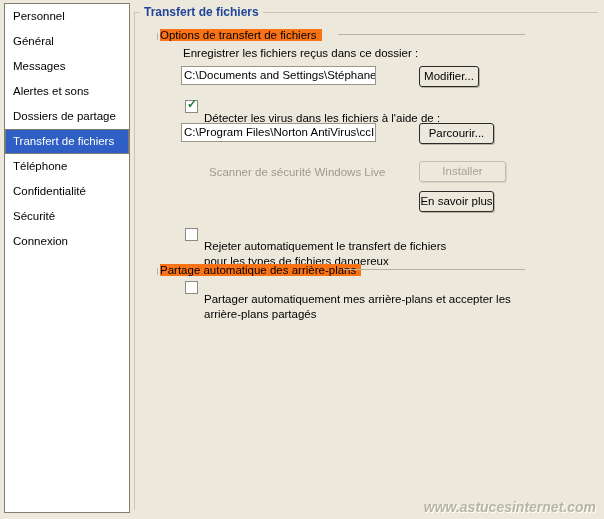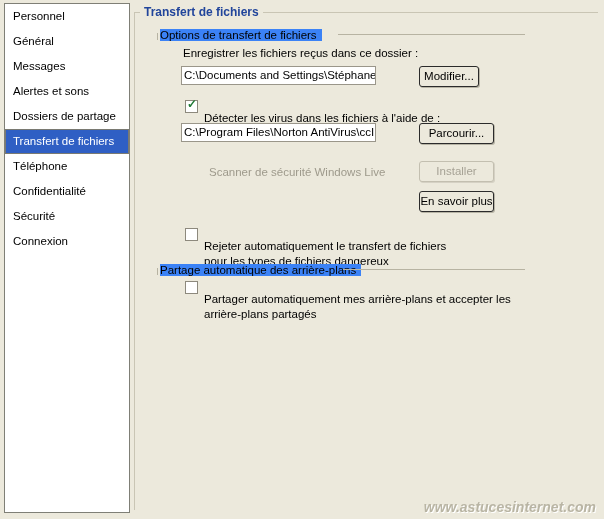--- a/index.html
+++ b/index.html
@@ -94,21 +94,21 @@
   .group-line {
     position: absolute;
     height: 1px;
     background: #b7b3a2;
   }
   .group-legend {
     position: absolute;
     font-size: 11.5px;
     color: #000000;
     white-space: nowrap;
-    background: #3b82f6;
+    background: #f97316;
     padding-right: 5px;
   }
   .group-corner {
     position: absolute;
     width: 1px;
     background: #b7b3a2;
   }
 
   .static-label {
     position: absolute;
@@ -267,21 +267,21 @@
         </span>
         <span class="cb-text">Détecter les virus dans les fichiers à l'aide de :</span>
       </div>
 
       <div class="textbox" style="left:47px; top:120px; width:195px;">C:\Program Files\Norton AntiVirus\ccIMScan.e</div>
 
       <div class="btn" style="left:285px; top:120px; width:75px;">Parcourir...</div>
 
       <div class="static-label disabled" style="left:75px; top:163px;">Scanner de sécurité Windows Live</div>
 
-      <div class="btn disabled" style="left:285px; top:158px; width:75px;">Installer</div>
+      <div class="btn disabled" style="left:285px; top:158px; width:87px;">Installer</div>
 
       <div class="btn" style="left:285px; top:188px; width:75px;">En savoir plus</div>
 
       <div class="cb-row" style="left:51px; top:224px;">
         <span class="cb-box"></span>
         <span class="cb-text" style="line-height:15px;">
           <span>Rejeter automatiquement le transfert de fichiers</span><br>
           <span>pour les types de fichiers dangereux</span>
         </span>
       </div>

